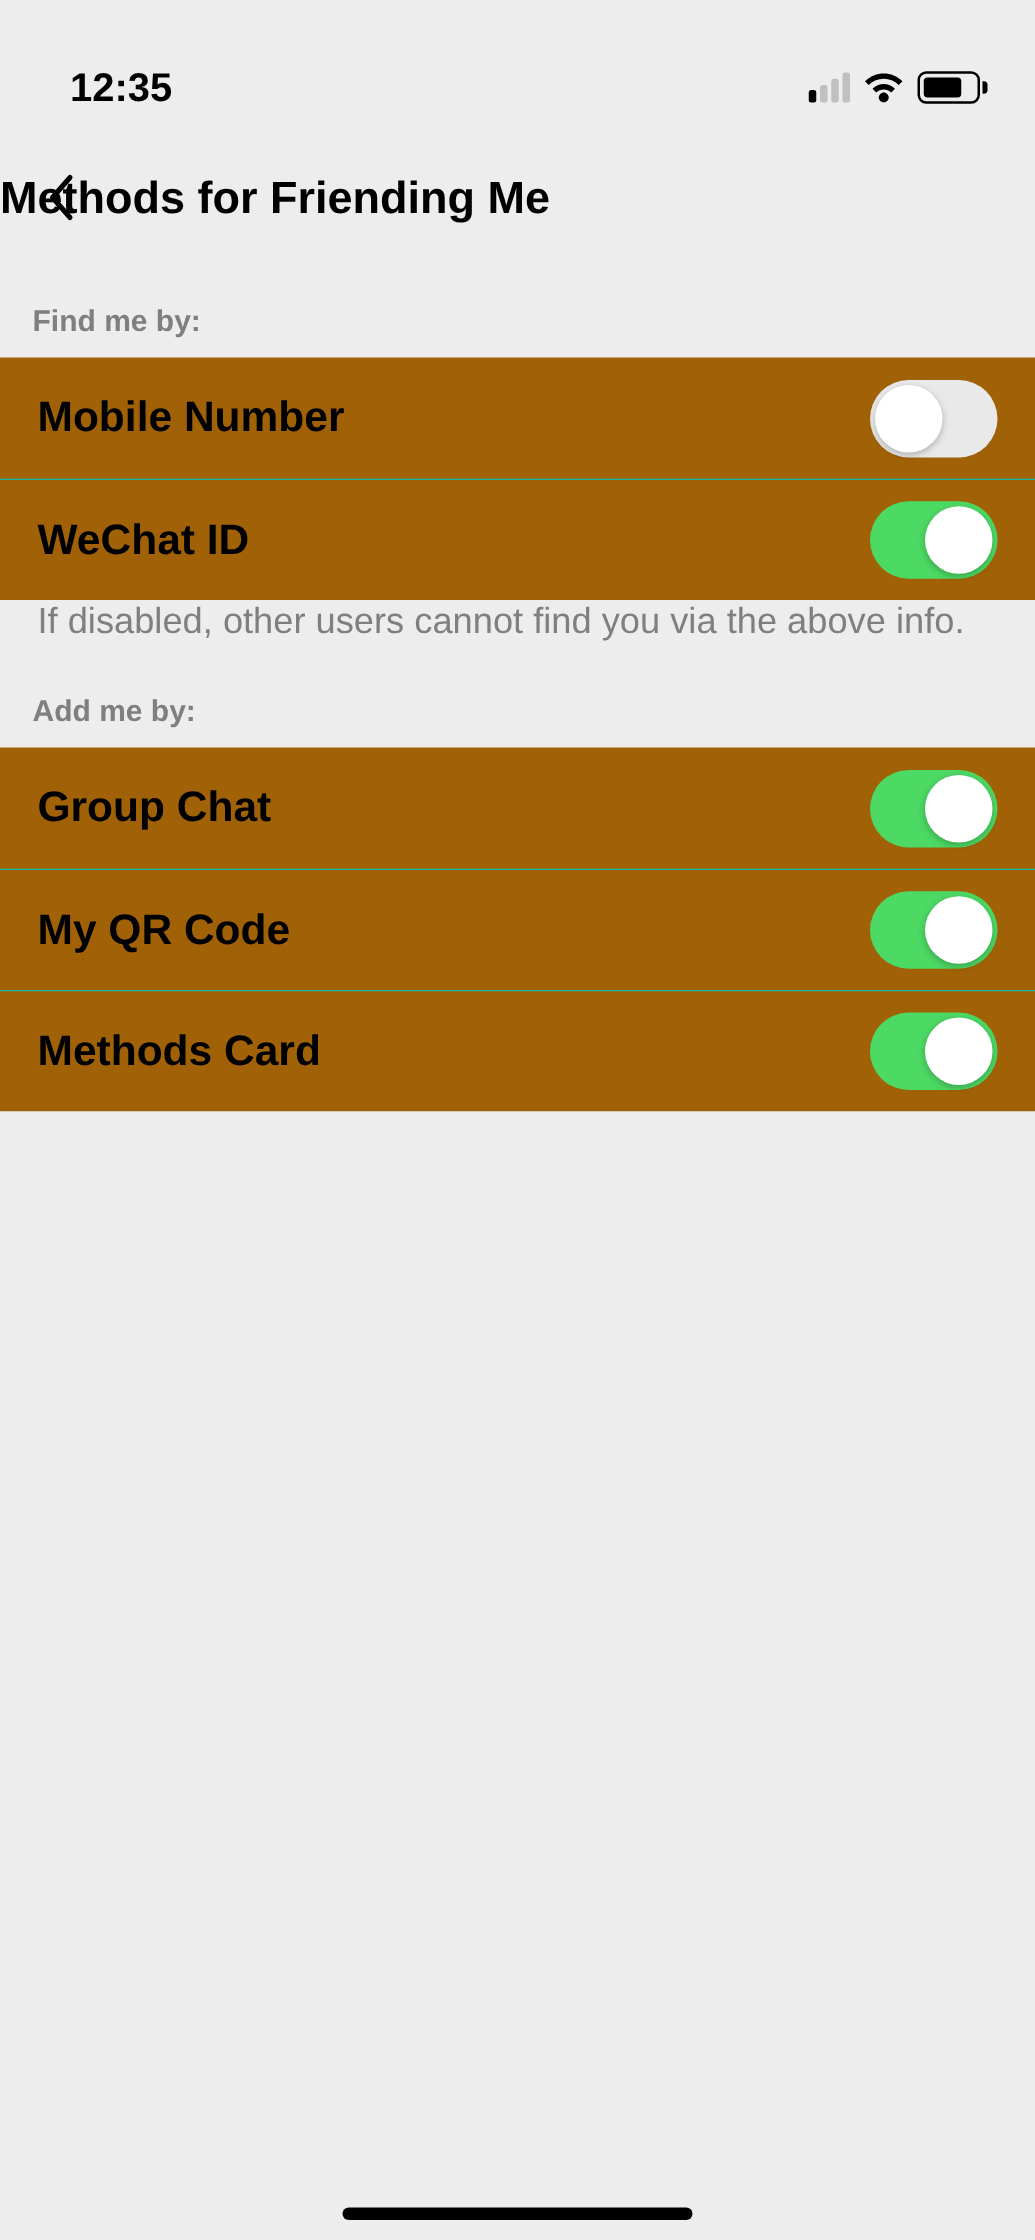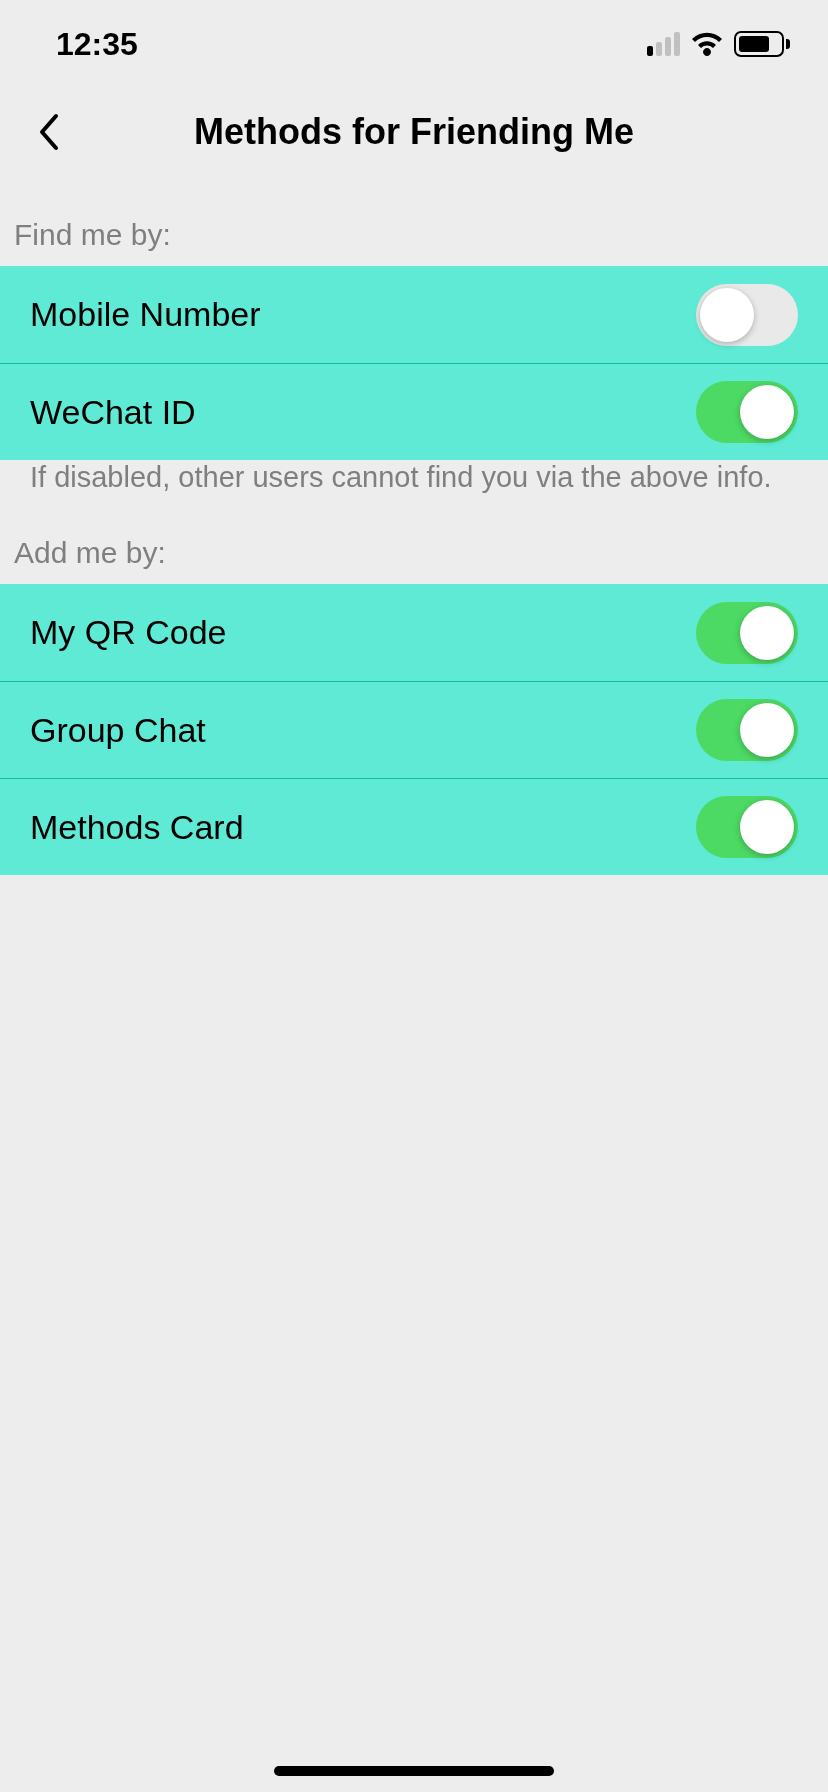--- a/index.html
+++ b/index.html
@@ -14,20 +14,21 @@
     font-family: -apple-system, BlinkMacSystemFont, "Helvetica Neue", sans-serif;
     position: relative;
     overflow: hidden;
   }
   .status-bar {
     height: 88px;
     display: flex;
     align-items: center;
     justify-content: space-between;
     padding: 0 38px 0 56px;
+    margin-top: 26px;
   }
   .status-time {
     font-size: 32px;
     font-weight: 600;
     color: #000;
   }
   .status-icons {
     display: flex;
     align-items: center;
     gap: 10px;
@@ -84,37 +85,39 @@
     top: 50%;
     transform: translateY(-50%);
     width: 48px;
     height: 48px;
     display: flex;
     align-items: center;
     justify-content: center;
   }
   .page-title {
     width: 100%;
-    text-align: center;
+    text-align: left;
     font-size: 36px;
     font-weight: 600;
     color: #000;
   }
   .section-header {
-    padding: 42px 30px 14px 14px;
-    font-size: 30px;
+    padding: 42px 30px 14px 26px;
+    font-size: 24px;
     color: #7f7f7f;
+    font-weight: bold;
   }
   .section-footer {
     padding: 1px 30px 0 30px;
     font-size: 29px;
     color: #7f7f7f;
   }
   .list {
-    background: #5eead4;
+    background: #a16207;
+    font-weight: bold;
   }
   .list-row {
     display: flex;
     align-items: center;
     justify-content: space-between;
     height: 97px;
     padding: 0 30px;
   }
   .list-row + .list-row {
     border-top: 1px solid #14b8a6;
@@ -210,32 +213,32 @@
       </div>
   </div>
 </div>
 
 <div class="section-footer">If disabled, other users cannot find you via the above info.</div>
 
 <div class="section-header">Add me by:</div>
 
 <div class="list">
   <div class="list-row">
+    <div class="row-label">Group Chat</div>
+    <div class="toggle on">
+        <div class="toggle-knob"></div>
+      </div>
+  </div>
+  <div class="list-row">
     <div class="row-label">My QR Code</div>
     <div class="toggle on">
         <div class="toggle-knob"></div>
       </div>
   </div>
   <div class="list-row">
-    <div class="row-label">Group Chat</div>
-    <div class="toggle on">
-        <div class="toggle-knob"></div>
-      </div>
-  </div>
-  <div class="list-row">
     <div class="row-label">Methods Card</div>
     <div class="toggle on">
         <div class="toggle-knob"></div>
       </div>
   </div>
 </div>
 
 <div class="home-indicator"></div>
 
 </body></html>

